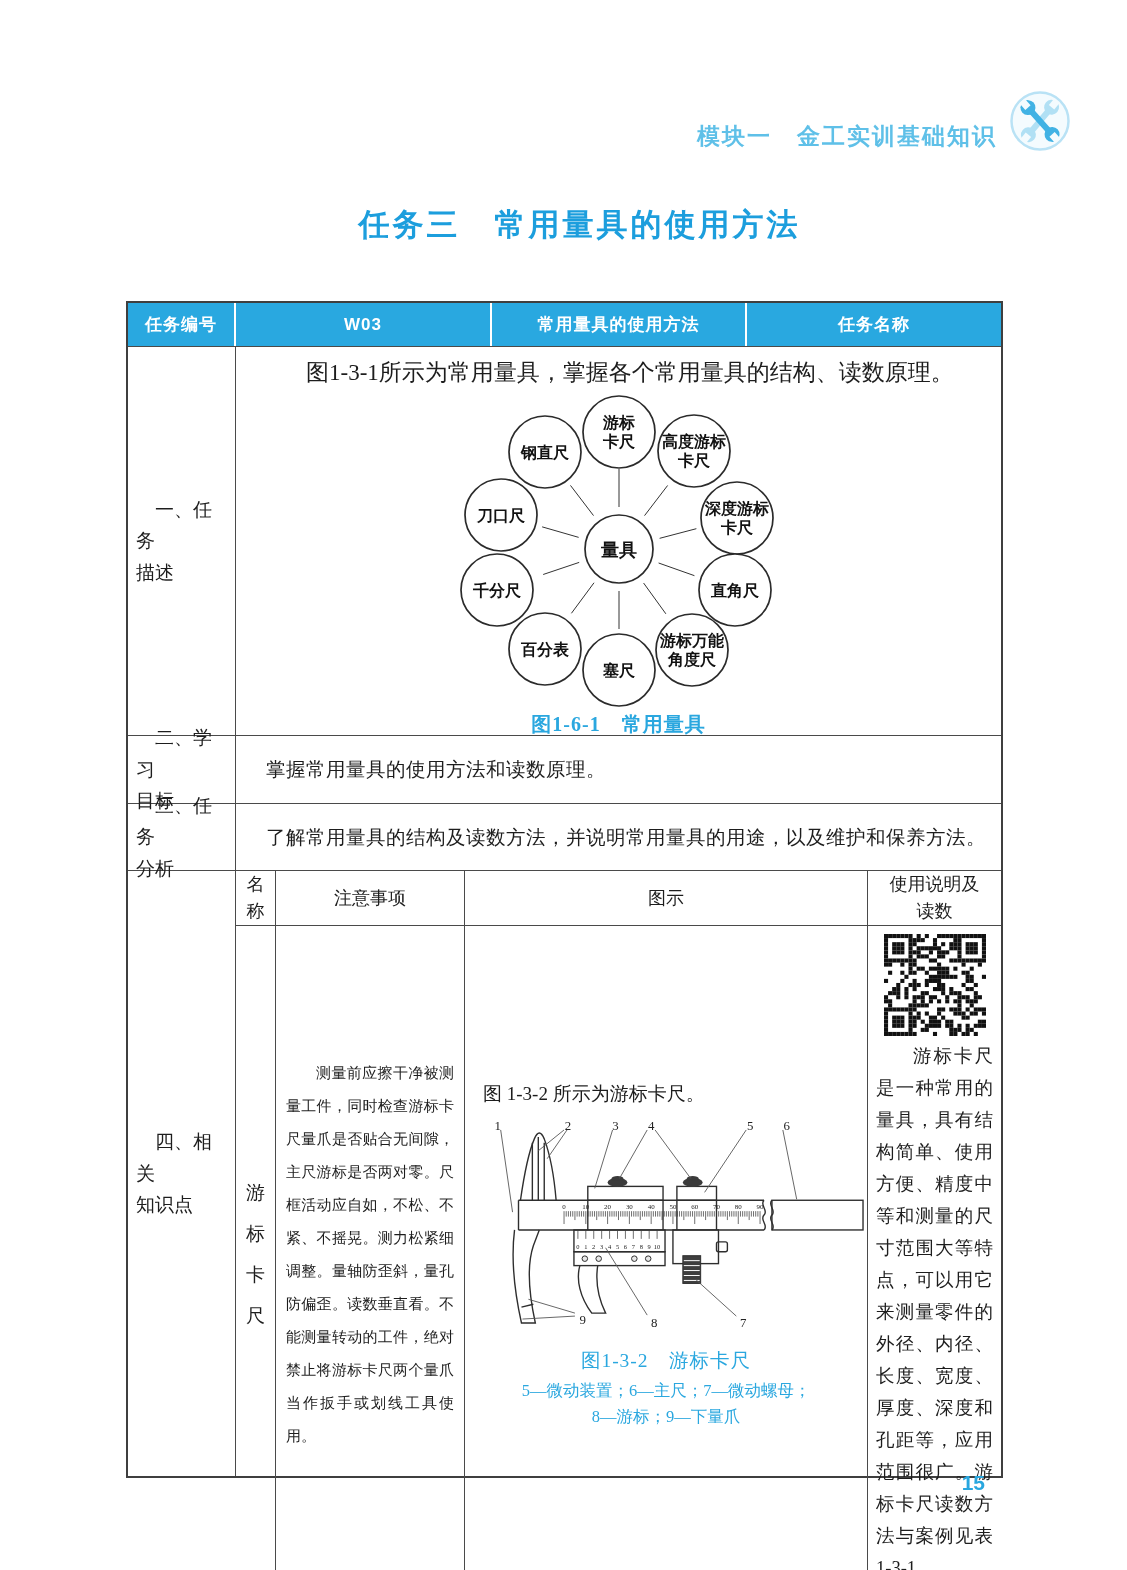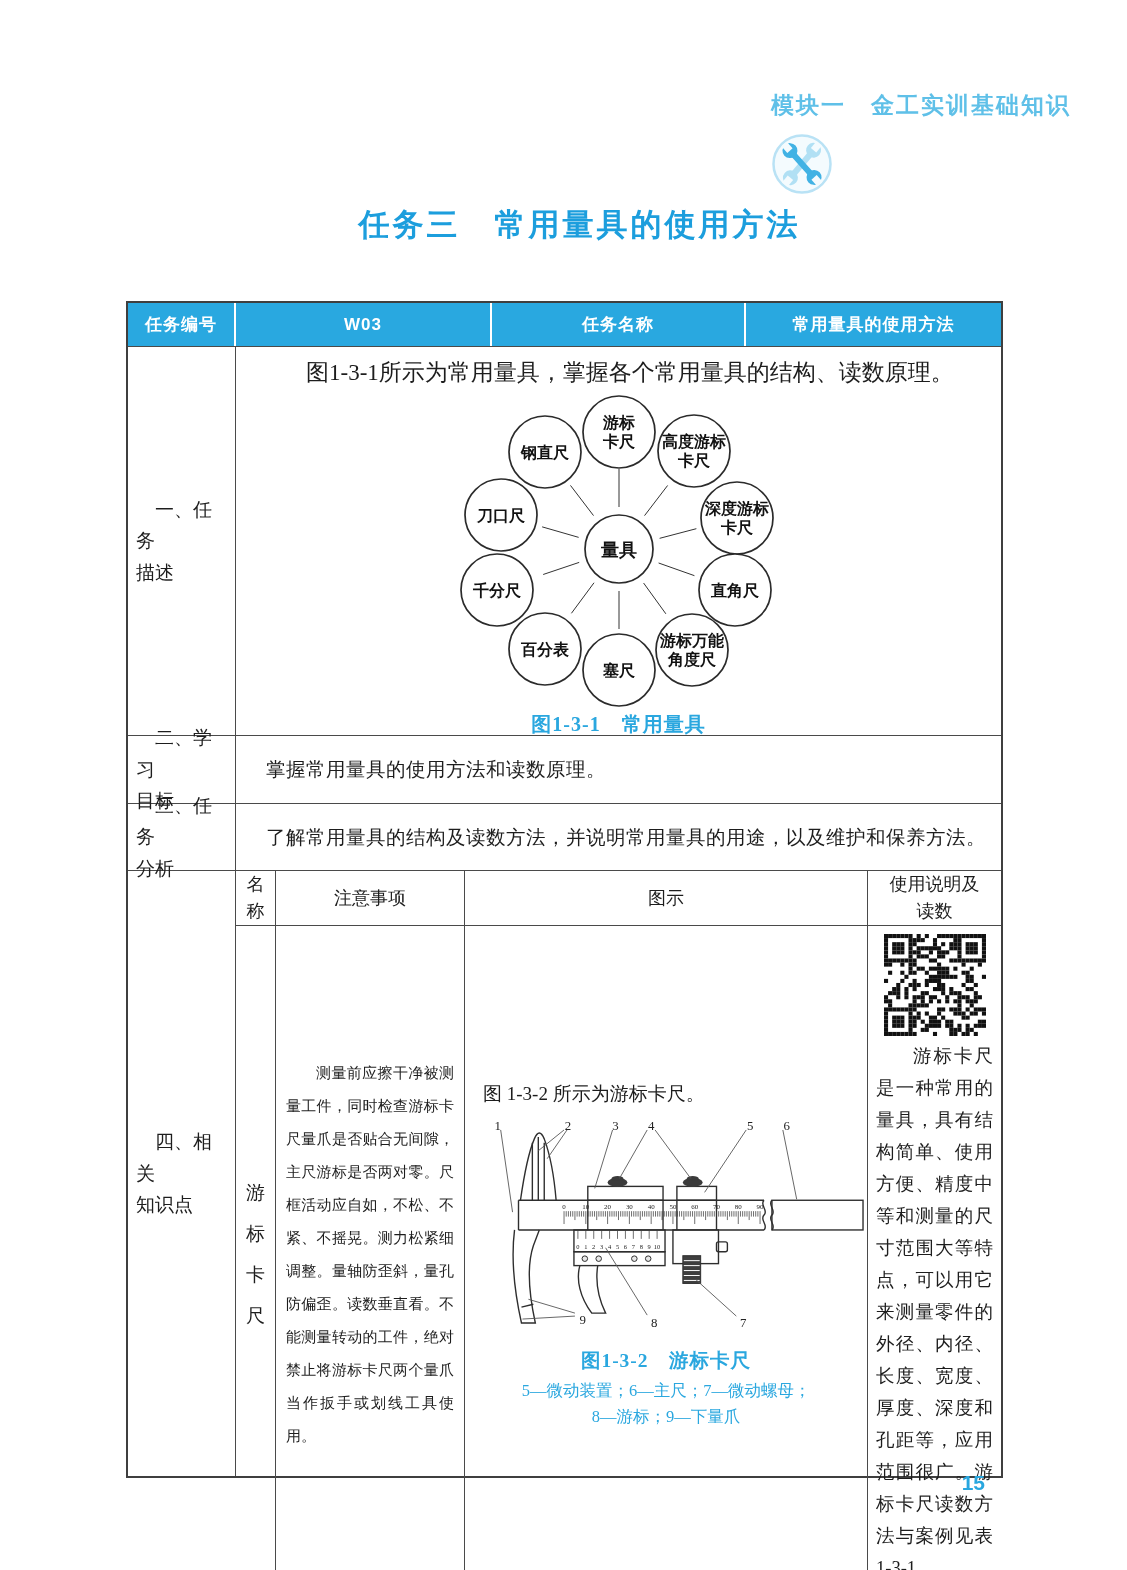--- a/index.html
+++ b/index.html
@@ -1,20 +1,20 @@
 <!DOCTYPE html>
 <html><head>
 <meta charset="utf-8">
 <style>
   html,body{margin:0;padding:0;background:#ffffff;}
   .page{position:relative;width:1127px;height:1570px;background:#fff;overflow:hidden;
         font-family:"Liberation Serif","DejaVu Serif",serif;color:#1d1d1d;}
 
   
-  .module-header{position:absolute;top:90px;right:56px;display:flex;align-items:flex-start;gap:12px;flex-direction:column;}
+  .module-header{position:absolute;top:90px;right:56px;display:flex;align-items:flex-end;gap:12px;}
   .module-title{font-family:"Liberation Sans","DejaVu Sans",sans-serif;font-weight:bold;
                 font-size:23px;color:#5fc0e8;letter-spacing:2px;}
   .module-icon svg{display:block;}
 
   
   .page-title{position:absolute;top:204px;left:16px;width:100%;margin:0;text-align:center;
               font-size:31px;font-weight:bold;color:#1c9edd;letter-spacing:3px;}
 
   
   .task-table{position:absolute;left:126px;top:301px;width:877px;box-sizing:border-box;
@@ -63,21 +63,21 @@
                 text-align:center;white-space:pre-line;line-height:1.5;}
   .v-name{display:flex;align-items:center;justify-content:center;height:100%;}
   .v-name span{width:20px;font-size:19px;line-height:2.15;word-break:break-all;text-align:center;}
   .notes-inner{height:100%;display:flex;align-items:center;}
   .notes-par{margin:0;padding:0 10px;font-size:15px;line-height:33px;text-align:justify;
              text-indent:2em;}
   .figure-inner{height:100%;display:flex;flex-direction:column;justify-content:center;
                 padding:0 4px;}
   .fig2-intro{margin:0 0 6px 0;padding-left:14px;font-size:19px;}
   .fig2-svg-wrap{text-align:center;}
-  .fig2-caption{text-align:center;font-size:19.5px;font-weight:bold;color:#2aa7df;
+  .fig2-caption{text-align:center;font-size:19.5px;font-weight:normal;color:#2aa7df;
                 letter-spacing:1px;margin-top:4px;}
   .fig2-legend{margin-top:4px;text-align:center;color:#2aa7df;font-size:16.5px;line-height:1.55;}
   .usage-inner{height:100%;box-sizing:border-box;padding:8px 8px 0 8px;display:flex;
                flex-direction:column;align-items:center;}
   .usage-par{margin:4px 0 0 0;font-size:18.5px;line-height:32px;text-align:justify;
              text-indent:2em;}
 
   .page-number{position:absolute;top:1471px;right:142px;font-size:21px;font-weight:bold;
                color:#29a7df;font-family:"Liberation Sans","DejaVu Sans",sans-serif;}
 </style>
@@ -109,22 +109,22 @@
     </span>
   </div>
 
   <h1 class="page-title">任务三　常用量具的使用方法</h1>
 
   <div class="task-table">
 
     <div class="t-header">
       <div class="hc c1">任务编号</div>
       <div class="hc c2">W03</div>
+      <div class="hc c4">常用量具的使用方法</div>
       <div class="hc c3">任务名称</div>
-      <div class="hc c4">常用量具的使用方法</div>
     </div>
 
     <div class="t-row row-desc">
       <div class="label-cell">
         <span class="lbl">一、任务
 描述</span>
       </div>
       <div class="content-cell">
         <p class="intro-par">图1-3-1所示为常用量具，掌握各个常用量具的结构、读数原理。</p>
         <div class="fig1-wrap">
@@ -156,21 +156,21 @@
               <circle cx="106" cy="256" r="36" fill="#fff" stroke="#2b2b2b" stroke-width="1.7"></circle>
               <text text-anchor="middle" font-size="16" font-weight="600" fill="#111"><tspan x="106" y="262">百分表</tspan></text>
               <circle cx="253" cy="257" r="36" fill="#fff" stroke="#2b2b2b" stroke-width="1.7"></circle>
               <text text-anchor="middle" font-size="16" font-weight="600" fill="#111"><tspan x="253" y="253">游标万能</tspan><tspan x="253" y="272">角度尺</tspan></text>
               <circle cx="180" cy="277" r="36" fill="#fff" stroke="#2b2b2b" stroke-width="1.7"></circle>
               <text text-anchor="middle" font-size="16" font-weight="600" fill="#111"><tspan x="180" y="283">塞尺</tspan></text>
               <circle cx="180" cy="156" r="34" fill="#fff" stroke="#2b2b2b" stroke-width="1.7"></circle>
               <text x="180" y="163" text-anchor="middle" font-size="18" font-weight="600" fill="#111">量具</text>
             </svg>
         </div>
-        <div class="fig-caption">图1-3-1　常用量具</div>
+        <div class="fig-caption">图1-6-1　常用量具</div>
       </div>
     </div>
 
     <div class="t-row row-goal">
       <div class="label-cell">
         <span class="lbl">二、学习
 目标</span>
       </div>
       <div class="content-cell">
         <p class="simple-par">掌握常用量具的使用方法和读数原理。</p>

